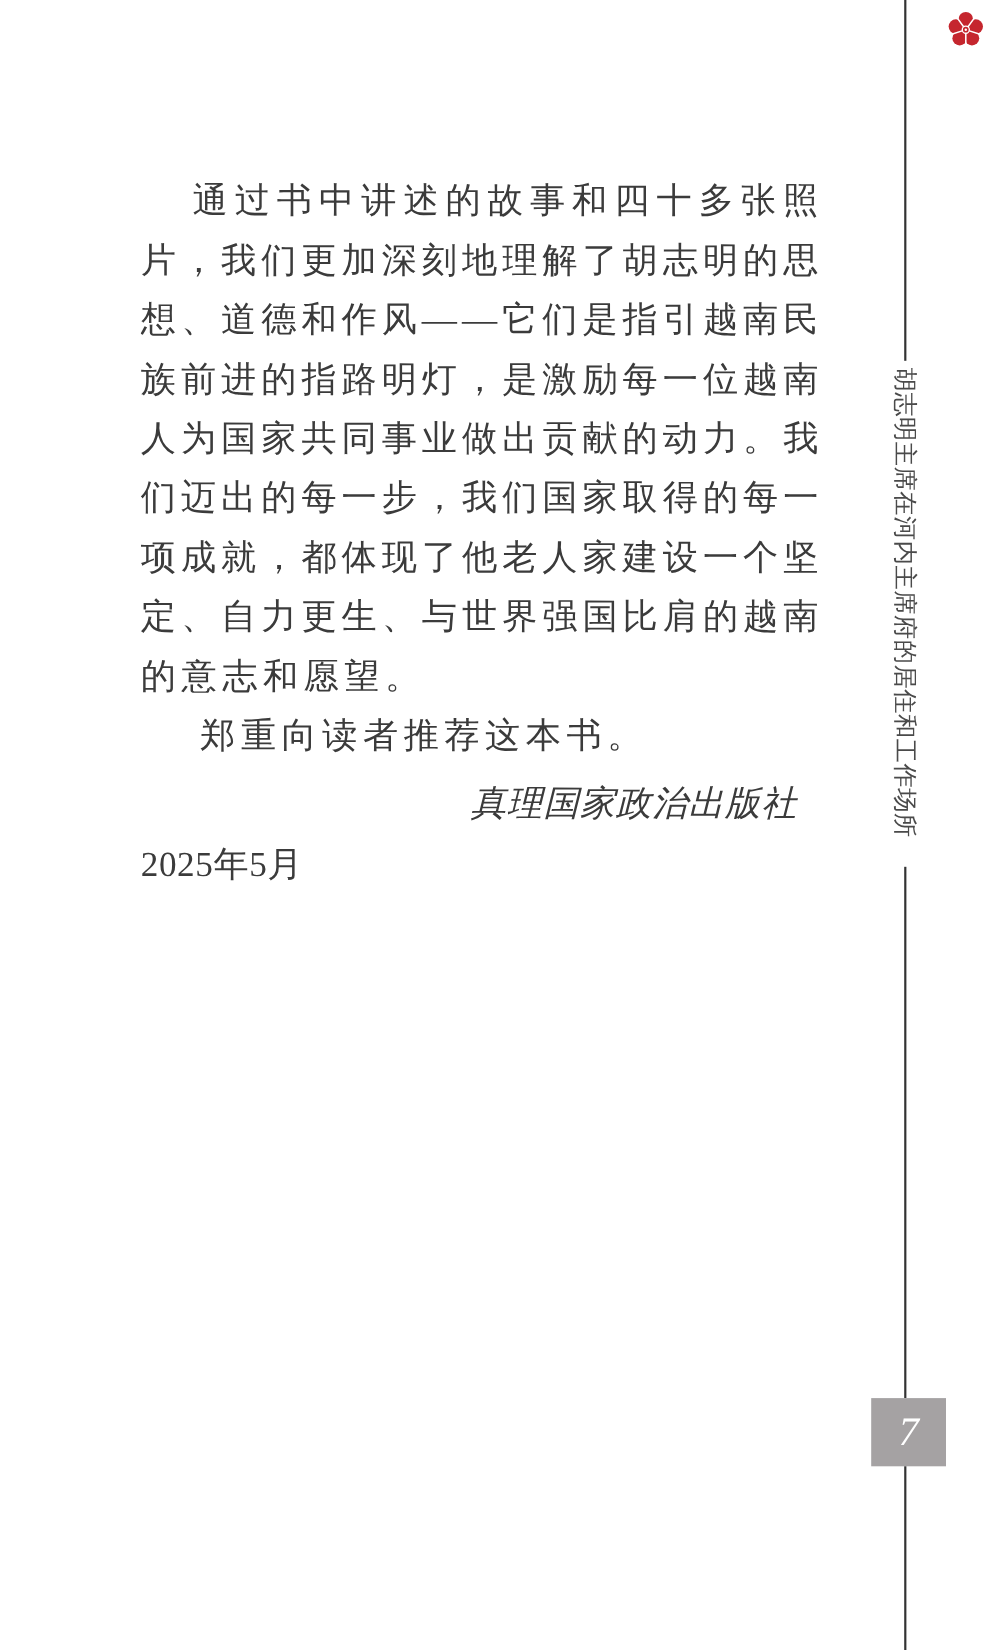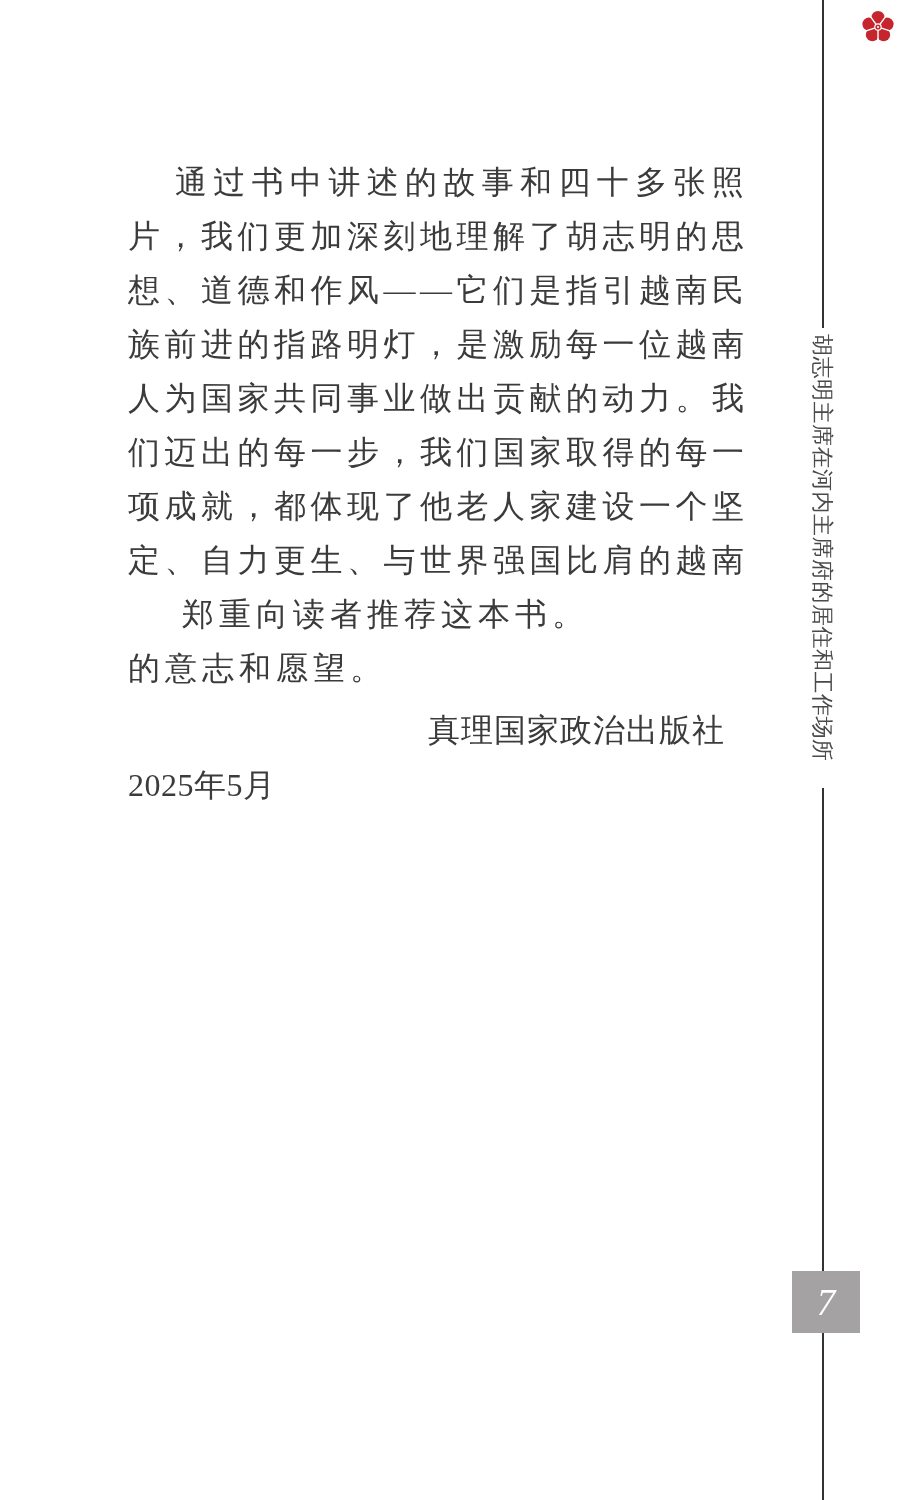--- a/index.html
+++ b/index.html
@@ -68,20 +68,21 @@
   .jline { display: flex; justify-content: space-between; }
   .jline.first { padding-left: 47px; }
   .plain { letter-spacing: 5px; }
   .indent2 { text-indent: 54px; }
   .publisher {
     height: 54px; line-height: 54px;
     margin-top: 8px;
     text-align: right;
     padding-right: 19px;
     letter-spacing: 1px;
+    font-style: italic;
   }
   .pubdate {
     height: 56px; line-height: 56px;
     text-align: left;
     padding-right: 124px;
     letter-spacing: 0.5px;
   }
 </style>
 </head>
 <body>
@@ -263,21 +264,21 @@
         <span>世</span>
         <span>界</span>
         <span>强</span>
         <span>国</span>
         <span>比</span>
         <span>肩</span>
         <span>的</span>
         <span>越</span>
         <span>南</span>
       </div>
+    <div class="tline plain">的意志和愿望。</div>
+
     <div class="tline plain indent2">郑重向读者推荐这本书。</div>
-
-    <div class="tline plain">的意志和愿望。</div>
 
     <div class="publisher">真理国家政治出版社</div>
     <div class="pubdate">2025年5月</div>
   </div>
 
 </div>
 
 </body></html>

